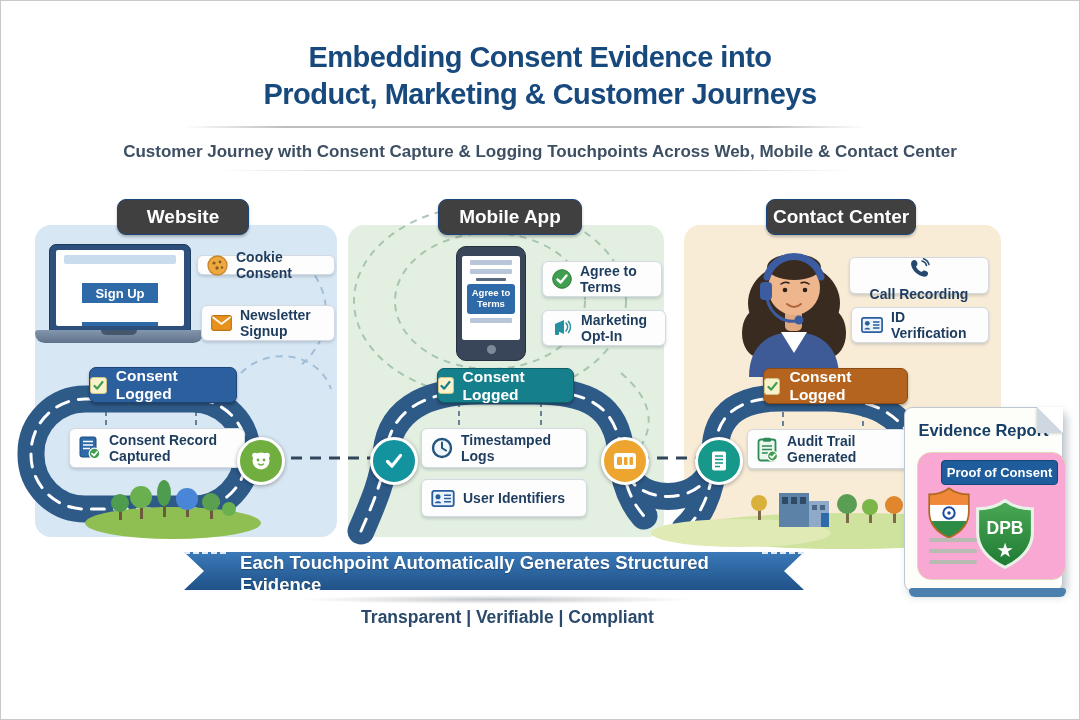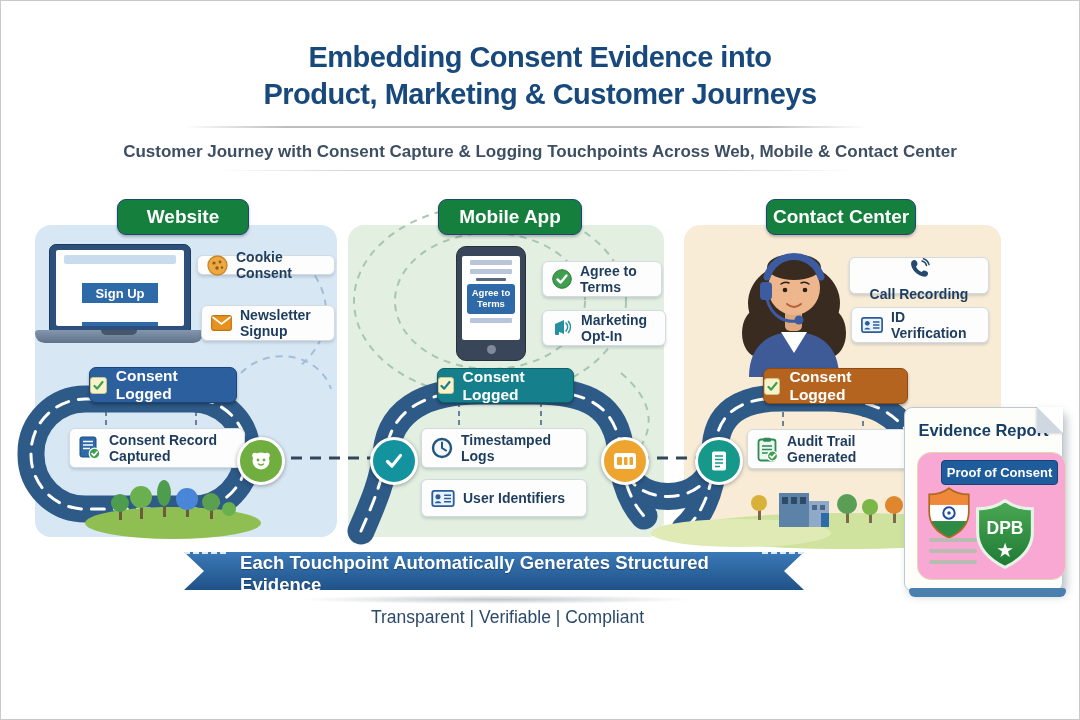--- a/index.html
+++ b/index.html
@@ -12,21 +12,21 @@
   .hr1{left:183px;top:125px;width:682px;height:2px;
        background:linear-gradient(90deg,rgba(160,160,160,0),#bdbdbd 15%,#bdbdbd 85%,rgba(160,160,160,0));}
   .subtitle{left:0;right:0;top:141px;text-align:center;color:#3d4f63;font-weight:bold;font-size:17px;}
   .hr2{left:215px;top:169px;width:640px;height:1px;
        background:linear-gradient(90deg,rgba(180,180,180,0),#d7d7d7 20%,#d7d7d7 80%,rgba(180,180,180,0));}
   
   .panel{top:224px;height:312px;border-radius:16px;}
   .panel-website{left:34px;width:302px;background:#d8e7f4;}
   .panel-mobile{left:347px;width:316px;background:#e2efe1;}
   .panel-contact{left:683px;width:317px;background:#f8ecd7;}
-  .panel-badge{top:198px;height:34px;background:#15803d;border:1px solid #1c4679;border-radius:9px;
+  .panel-badge{top:198px;height:34px;background:#404040;border:1px solid #1c4679;border-radius:9px;
                color:#fff;font-weight:bold;font-size:19px;display:flex;align-items:center;justify-content:center;
                box-shadow:0 2px 3px rgba(0,0,0,.25);z-index:6;}
   
   .card{background:#fdfdfd;border:1px solid #d3dae1;border-radius:6px;
         box-shadow:0 2px 3px rgba(40,60,80,.18);display:flex;align-items:center;gap:8px;
         padding:0 9px;color:#1d3c5e;font-weight:bold;font-size:14px;z-index:5;box-sizing:border-box;}
   .card .ic{flex:0 0 auto;display:flex;align-items:center;justify-content:center;}
   
   .logged{border-radius:7px;display:flex;align-items:center;justify-content:center;gap:9px;
           color:#fff;font-weight:bold;font-size:15.5px;box-shadow:0 2px 3px rgba(0,0,0,.3);z-index:5;}
@@ -68,21 +68,21 @@
                color:#fff;font-weight:bold;font-size:13px;display:flex;align-items:center;justify-content:center;}
   .rline{position:absolute;left:11px;width:48px;height:4px;background:#b7bbb2;border-radius:2px;}
   
   .ribbon{left:183px;top:551px;width:620px;height:38px;background:linear-gradient(#3b79b8,#1f5288);
           clip-path:polygon(0 0,100% 0,calc(100% - 20px) 50%,100% 100%,0 100%,20px 50%);
           display:flex;justify-content:center;gap:14px;z-index:4;}
   .ribbon .txt{color:#fff;font-weight:bold;font-size:18.5px;text-shadow:0 1px 1px rgba(0,0,0,.3);}
   .ribbon .dash{width:46px;height:0;border-top:2px dashed rgba(255,255,255,.85);}
   .ribbon-shadow{left:295px;top:594px;width:400px;height:9px;
                  background:radial-gradient(ellipse at center,rgba(80,90,100,.35),rgba(0,0,0,0) 70%);}
-  .footer{left:0;right:100px;top:606px;text-align:center;color:#2b4a6b;font-weight:normal;font-size:17.5px;margin-left:35px;}
+  .footer{left:0;right:100px;top:606px;text-align:center;color:#2b4a6b;font-weight:bold;font-size:17.5px;margin-left:35px;}
   svg text{font-family:"Liberation Sans",sans-serif;}
 </style>
 </head>
 <body>
 
 <div id="stage">
 
   <div class="abs title">
     <div>Embedding Consent Evidence into</div>
     <div>Product, Marketing &amp; Customer Journeys</div>

